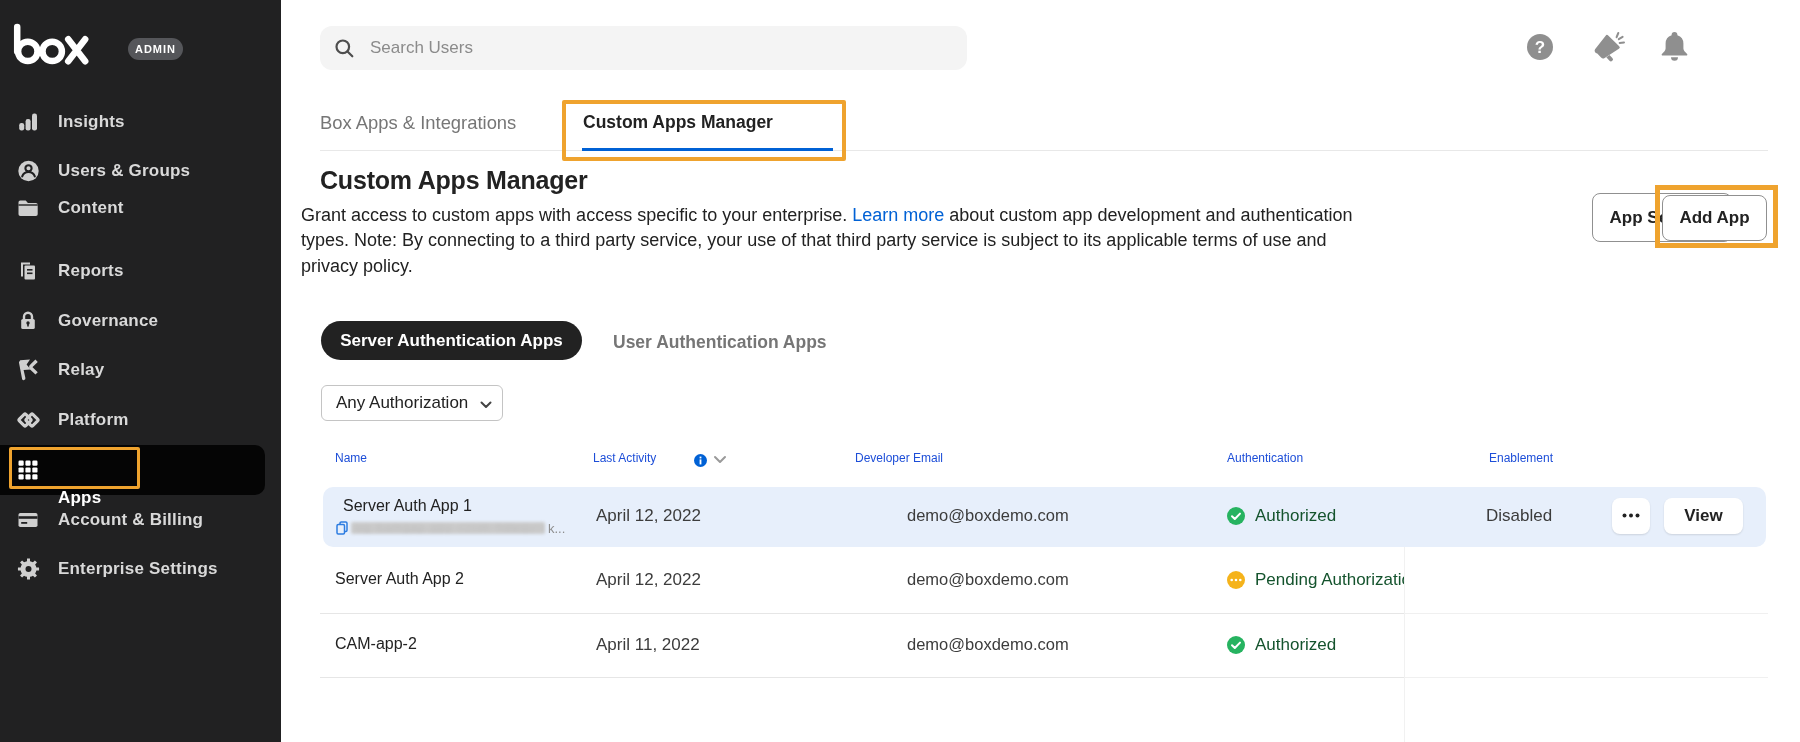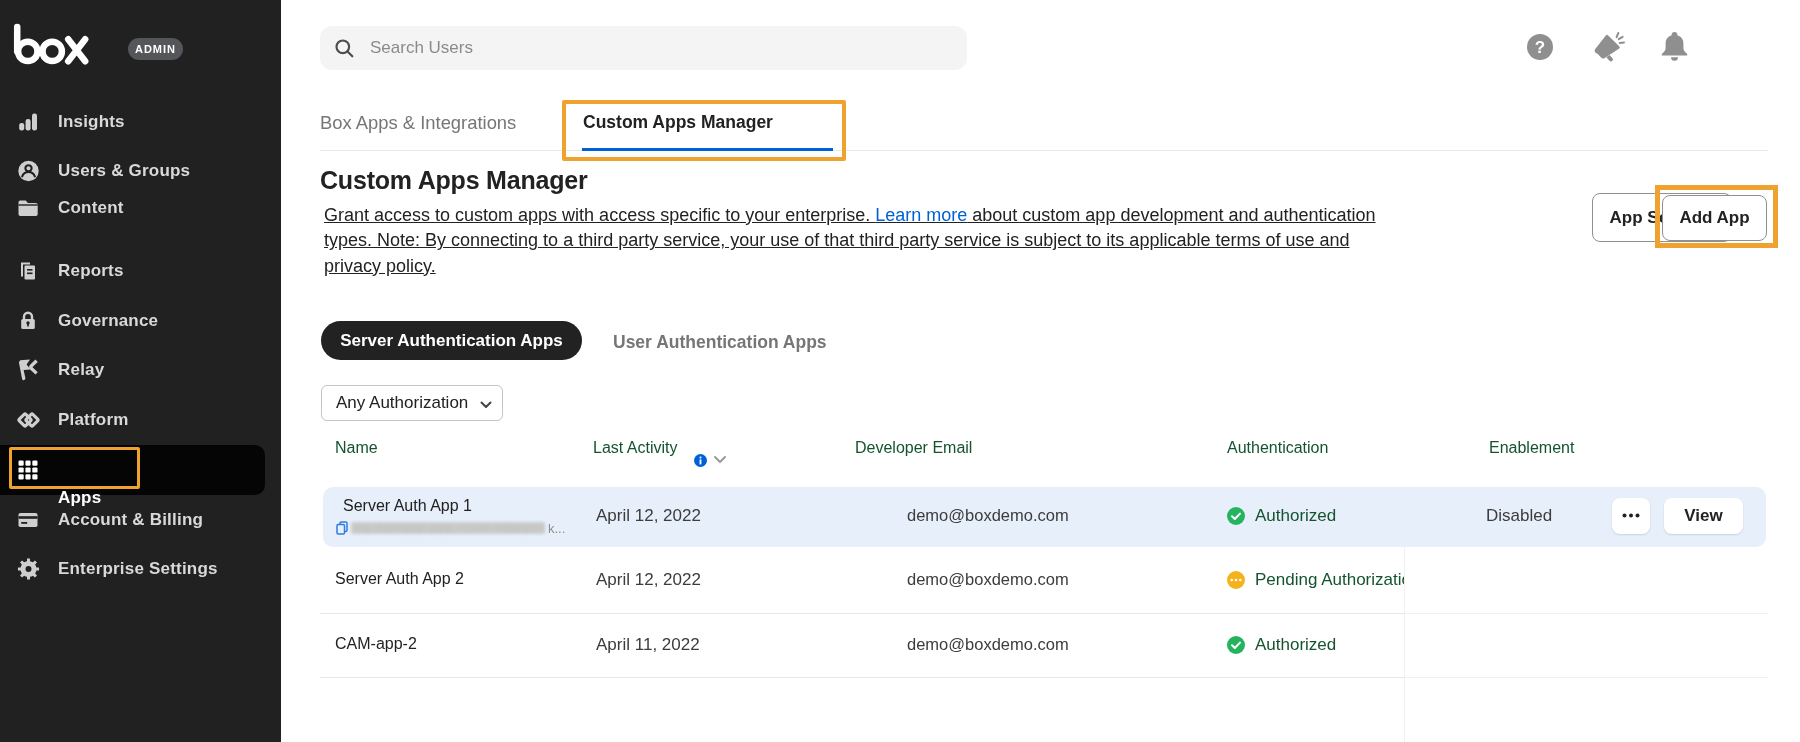--- a/index.html
+++ b/index.html
@@ -31,22 +31,22 @@
 
 #tabline { position:absolute; left:320px; top:150px; width:1448px; height:1px; background:#e8e8e8; }
 #tab1 { position:absolute; left:320px; top:112px; font-size:18.4px; color:#767676; }
 #tab2 { position:absolute; left:583px; top:112px; font-size:17.5px; font-weight:700; color:#222; }
 #tabul { position:absolute; left:582px; top:148px; width:251px; height:3px; background:#0061d5; }
 #tab-annot { position:absolute; left:562px; top:100px; width:284px; height:61px;
   border:4px solid #efa32e; border-radius:2px; }
 
 
 #h1 { position:absolute; left:320px; top:166px; letter-spacing:-0.2px; font-size:25px; font-weight:700; color:#222; }
-#para { position:absolute; left:324px; top:203px; width:1130px; font-size:18px;
-  color:#222; line-height:25.3px;text-decoration:underline; }
+#para { position:absolute; left:301px; top:203px; width:1130px; font-size:18px;
+  color:#222; line-height:25.3px; }
 #para a { color:#0061d5; text-decoration:none; }
 
 
 .btn { position:absolute; background:#fff; border:1px solid #909090; border-radius:8px;
   font-size:17px; font-weight:700; color:#222; display:flex; align-items:center; justify-content:center; }
 #btn-settings { left:1592px; top:193px; width:140px; height:49px; }
 #btn-add { left:1662px; top:195px; width:105px; height:46px; }
 #add-annot { position:absolute; left:1655px; top:185px; width:123px; height:63px;
   border:5px solid #efa32e; }
 
@@ -54,21 +54,21 @@
 #pill1 { position:absolute; left:321px; top:321px; width:261px; height:39px; background:#222;
   border-radius:20px; color:#fff; font-size:17px; font-weight:700;
   display:flex; align-items:center; justify-content:center; }
 #pill2 { position:absolute; left:613px; top:332px; font-size:17.5px; font-weight:700; color:#767676;text-align:right; }
 #dropdown { position:absolute; left:321px; top:385px; width:182px; height:36px;
   border:1px solid #c4c4c4; border-radius:6px; background:#fff; }
 #dropdown .lbl { position:absolute; left:14px; top:50%; transform:translateY(-50%);
   font-size:17px; color:#222; }
 
 
-.th { position:absolute; top:439px; font-size:16px; color:#14532d; }
+.th { position:absolute; top:451px; font-size:12px; color:#1d4ed8; }
 .sep { position:absolute; height:1px; background:#e6e6e6; left:320px; width:1447px; }
 #row1 { position:absolute; left:323px; top:487px; width:1443px; height:60px;
   background:#e7effb; border-radius:10px; }
 .cell { position:absolute; font-size:17px; color:#3c3c3c; }
 .badge-txt { font-size:17px; color:#14532d; }
 .dotbtn { position:absolute; background:#fff; border-radius:8px;
   box-shadow:0 1px 2px rgba(0,0,0,.12); }
 #overlay { position:absolute; left:1404px; top:547px; width:396px; height:195px;
   background:#fff; border-left:1px solid rgba(0,0,0,.055); }
 #overlay .fline { position:absolute; left:0; width:363px; height:1px; background:#f0f0f0; }

